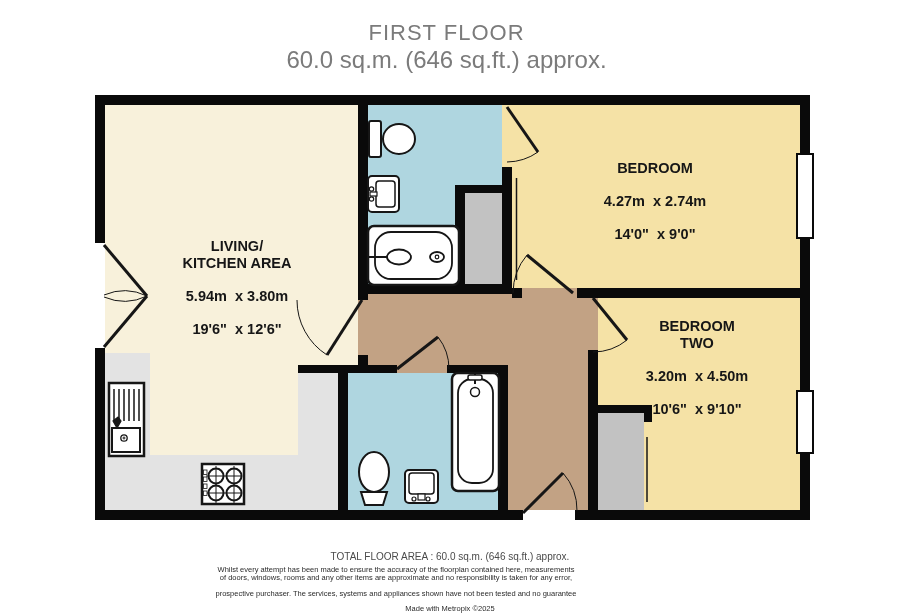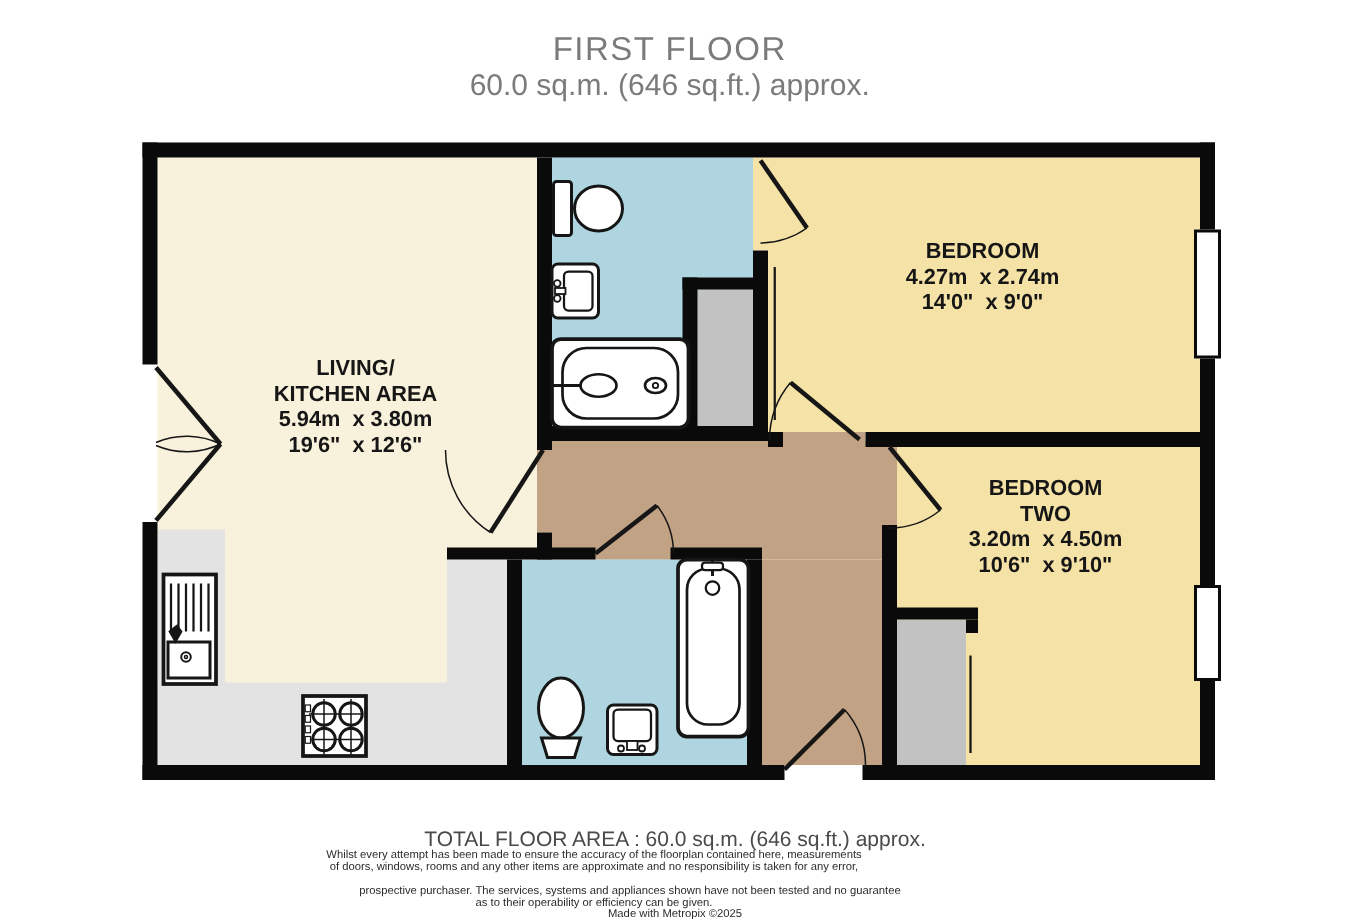--- a/index.html
+++ b/index.html
@@ -2,39 +2,39 @@
 <html style="--c-wall: #0a0a0a; --c-living: #f8f1db; --c-bedroom: #f5e2a6; --c-bathroom: #afd6e0; --c-hallway: #c2a284; --c-counter: #e3e3e3; --c-closet: #c2c2c2; --c-title_text: #7b7b7b;"><head>
 <meta charset="utf-8">
 <style>
   html,body{margin:0;padding:0;background:#fff;}
   #canvas{position:relative;width:900px;height:613px;background:#ffffff;overflow:hidden;
           font-family:"Liberation Sans", sans-serif;}
   
   .title-line1{position:absolute;left:0;top:20px;width:893px;text-align:center;
                font-size:22px;letter-spacing:1px;color:var(--c-title_text);}
   .title-line2{position:absolute;left:0;top:46px;width:893px;text-align:center;
-               font-size:20px;color:var(--c-title_text);}
+               font-size:24px;color:var(--c-title_text);}
   
   .region{position:absolute;}
   .living{background:var(--c-living);}
   .bedroom{background:var(--c-bedroom);}
   .bathroom{background:var(--c-bathroom);}
   .hall{background:var(--c-hallway);}
   .counter{background:var(--c-counter);}
   .closet{background:var(--c-closet);}
   .wall{position:absolute;background:var(--c-wall);}
   .window{position:absolute;background:#ffffff;border:2px solid var(--c-wall);box-sizing:border-box;}
   
   .label{position:absolute;text-align:center;font-weight:bold;color:#161616;
          font-size:14.5px;line-height:17px;}
-  .label .dim{white-space:pre;}
+  .label .dim{white-space:pre;margin-top:16px;}
   svg.overlay{position:absolute;left:0;top:0;}
   
   .footer-total{position:absolute;left:0;top:551px;width:900px;text-align:center;
-                font-size:14px;color:#4a4a4a;}
+                font-size:10px;color:#4a4a4a;}
   .footer-disc{position:absolute;left:0;width:792px;text-align:center;
                font-size:7.5px;line-height:8px;color:#2b2b2b;}
   .footer-credit{position:absolute;left:0;top:604px;width:900px;text-align:center;
                  font-size:7.5px;color:#2b2b2b;}
 </style>
 </head>
 <body>
 
 <div id="canvas">
 
@@ -211,16 +211,15 @@
       <div>BEDROOM</div>
       <div>TWO</div>
       <div class="dim">3.20m  x 4.50m</div>
       <div class="dim">10'6"  x 9'10"</div>
     </div>
   </div>
 
   <div class="footer-total">TOTAL FLOOR AREA : 60.0 sq.m. (646 sq.ft.) approx.</div>
   <div class="footer-disc" style="top:566px;">Whilst every attempt has been made to ensure the accuracy of the floorplan contained here, measurements</div>
   <div class="footer-disc" style="top:574px;">of doors, windows, rooms and any other items are approximate and no responsibility is taken for any error,</div>
-  <div class="footer-disc" style="top:590px;padding-left:24px;">prospective purchaser. The services, systems and appliances shown have not been tested and no guarantee</div>
-  <div class="footer-disc" style="top:598px;">as to their operability or efficiency can be given.</div>
+  <div class="footer-disc" style="top:590px;">prospective purchaser. The services, systems and appliances shown have not been tested and no guarantee</div>
   <div class="footer-credit">Made with Metropix ©2025</div>
 </div>
 
 </body></html>

